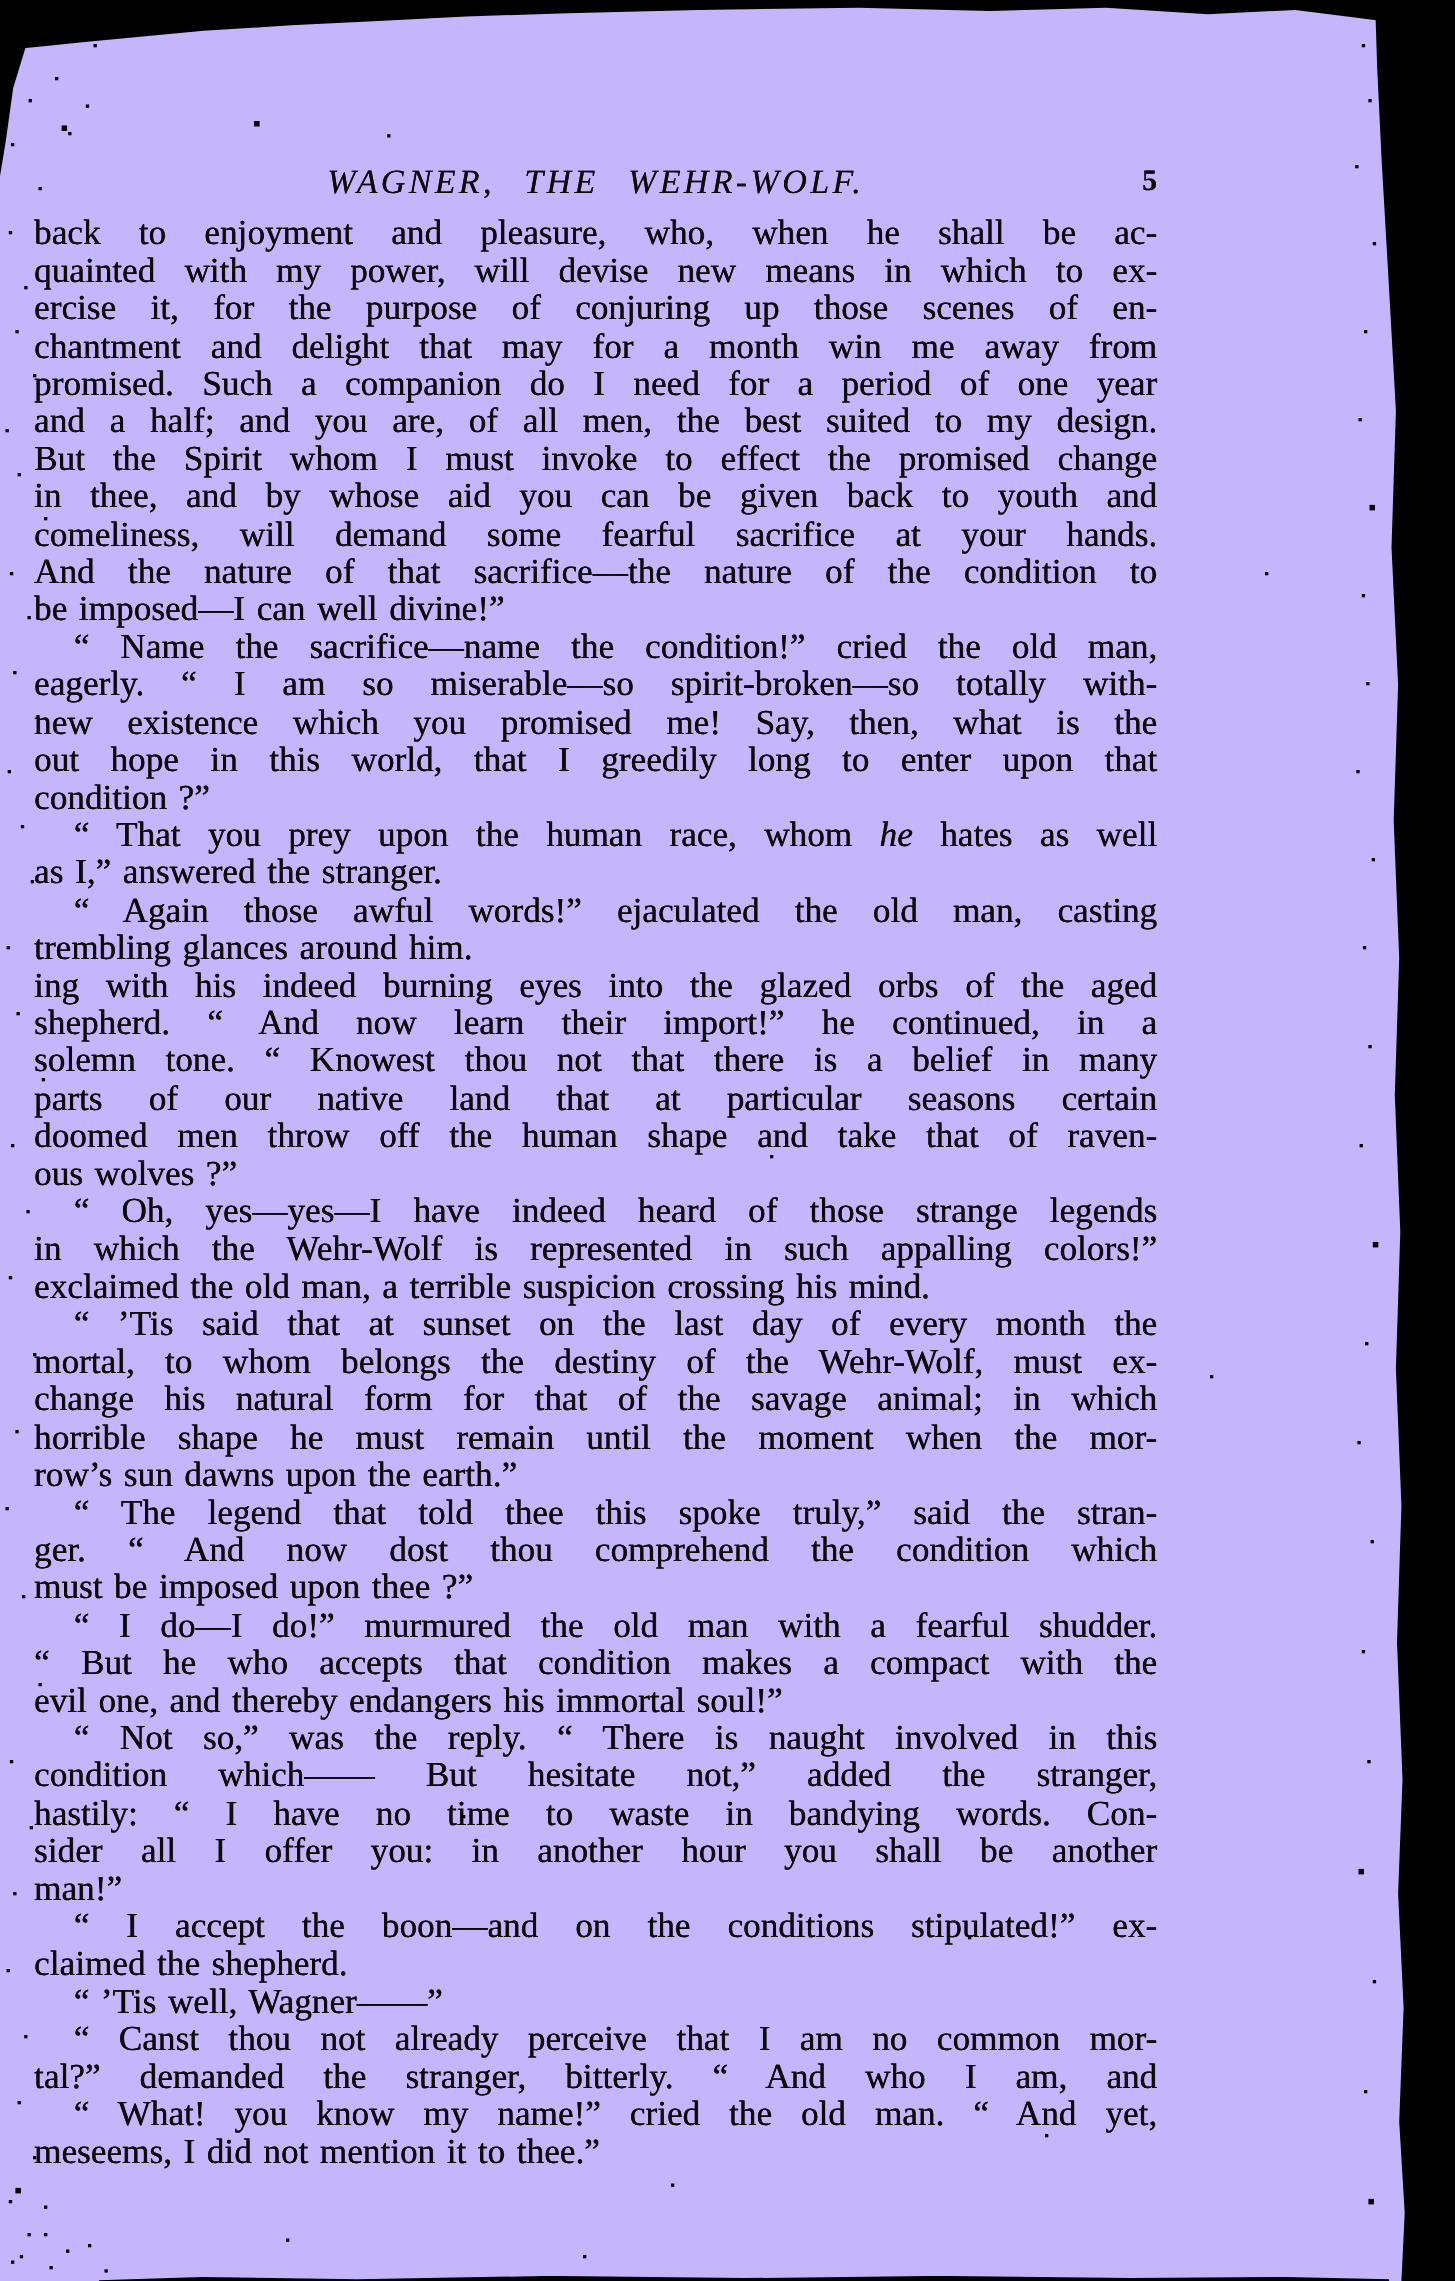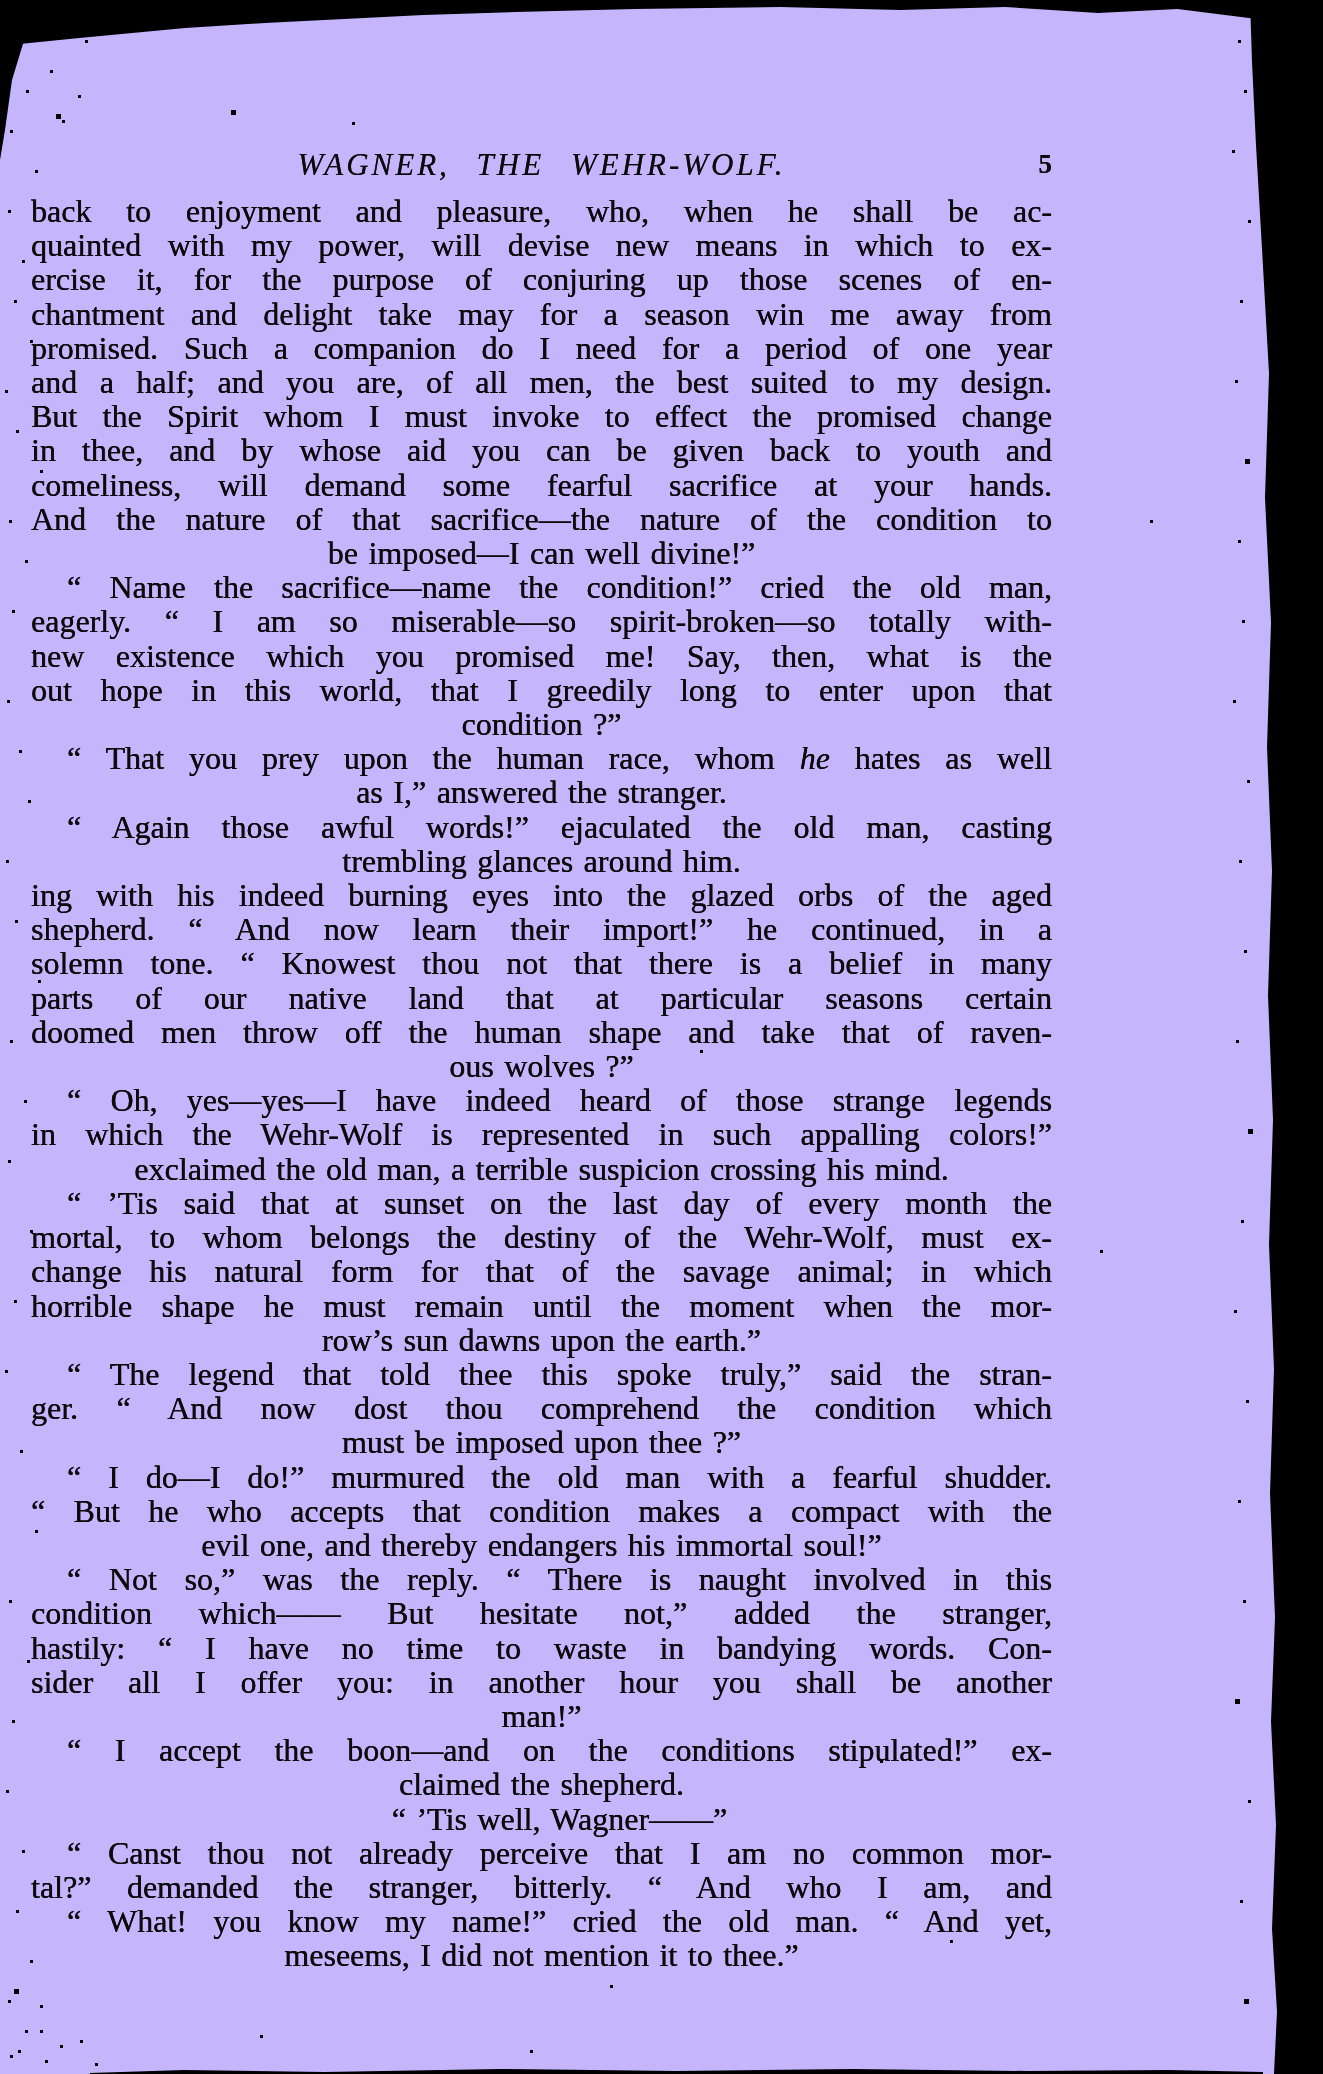--- a/index.html
+++ b/index.html
@@ -35,21 +35,21 @@
   .body-text{
     position:absolute;
     left:31px;top:194px;
     width:1021px;
     font-size:32px;
     line-height:34.2px;
     word-spacing:2.5px;
     text-shadow:0 0 .55px rgba(0,0,0,.9), .4px 0 0 rgba(0,0,0,.45);
   }
   .para{margin:0;padding:0;}
-  .line{text-align:center;}
+  .line{text-align:left;}
   .line.j{text-align:justify;text-align-last:justify;}
   .line.ind{text-indent:36px;}
   .line i{font-style:italic;}
   
   .edge-top{
     position:absolute;left:0;top:0;width:1323px;height:46px;background:#000;
     clip-path:polygon(0 0,100% 0,100% 14px,95% 19px,89% 9px,83% 13px,76% 7px,
       68% 10px,59% 7px,48% 9px,39% 12px,32% 15px,26% 19px,20% 23px,14% 28px,
       10% 33px,6% 38px,3% 42px,0 46px);
   }
@@ -104,21 +104,21 @@
   <div class="running-head">
     <span>WAGNER, THE WEHR-WOLF.</span>
     <span class="page-number">5</span>
   </div>
 
   <div class="body-text">
       <div class="para">
         <div class="line j">back to enjoyment and pleasure, who, when he shall be ac-</div>
         <div class="line j">quainted with my power, will devise new means in which to ex-</div>
         <div class="line j">ercise it, for the purpose of conjuring up those scenes of en-</div>
-        <div class="line j">chantment and delight take may for a season win me away from</div>
+        <div class="line j">chantment and delight that may for a month win me away from</div>
         <div class="line j">promised. Such a companion do I need for a period of one year</div>
         <div class="line j">and a half; and you are, of all men, the best suited to my design.</div>
         <div class="line j">But the Spirit whom I must invoke to effect the promised change</div>
         <div class="line j">in thee, and by whose aid you can be given back to youth and</div>
         <div class="line j">comeliness, will demand some fearful sacrifice at your hands.</div>
         <div class="line j">And the nature of that sacrifice—the nature of the condition to</div>
         <div class="line">be imposed—I can well divine!”</div>
       </div>
       <div class="para">
         <div class="line j ind">“ Name the sacrifice—name the condition!” cried the old man,</div>

